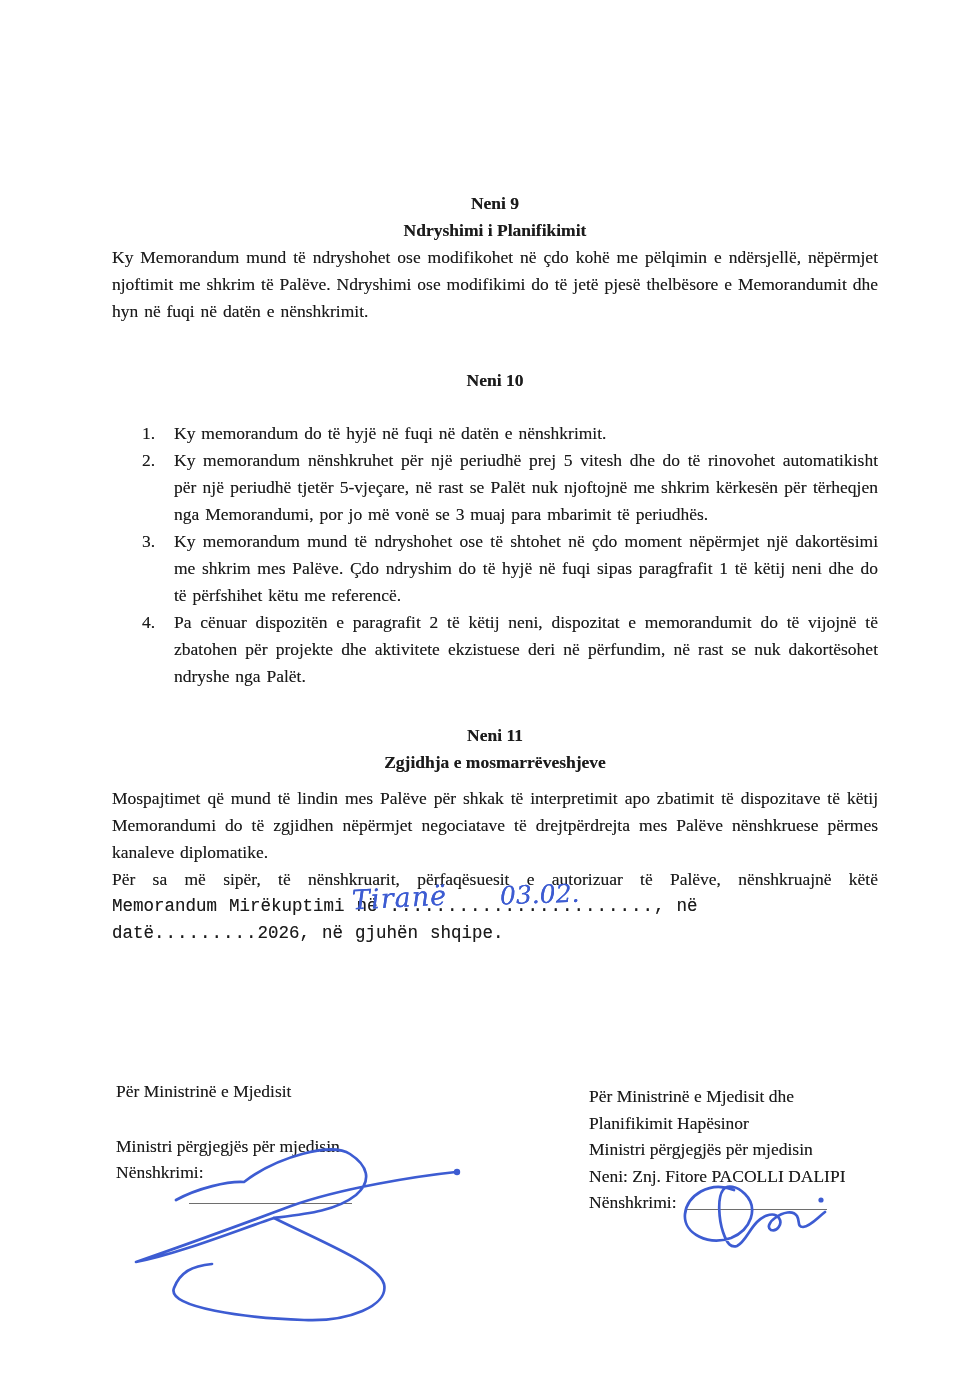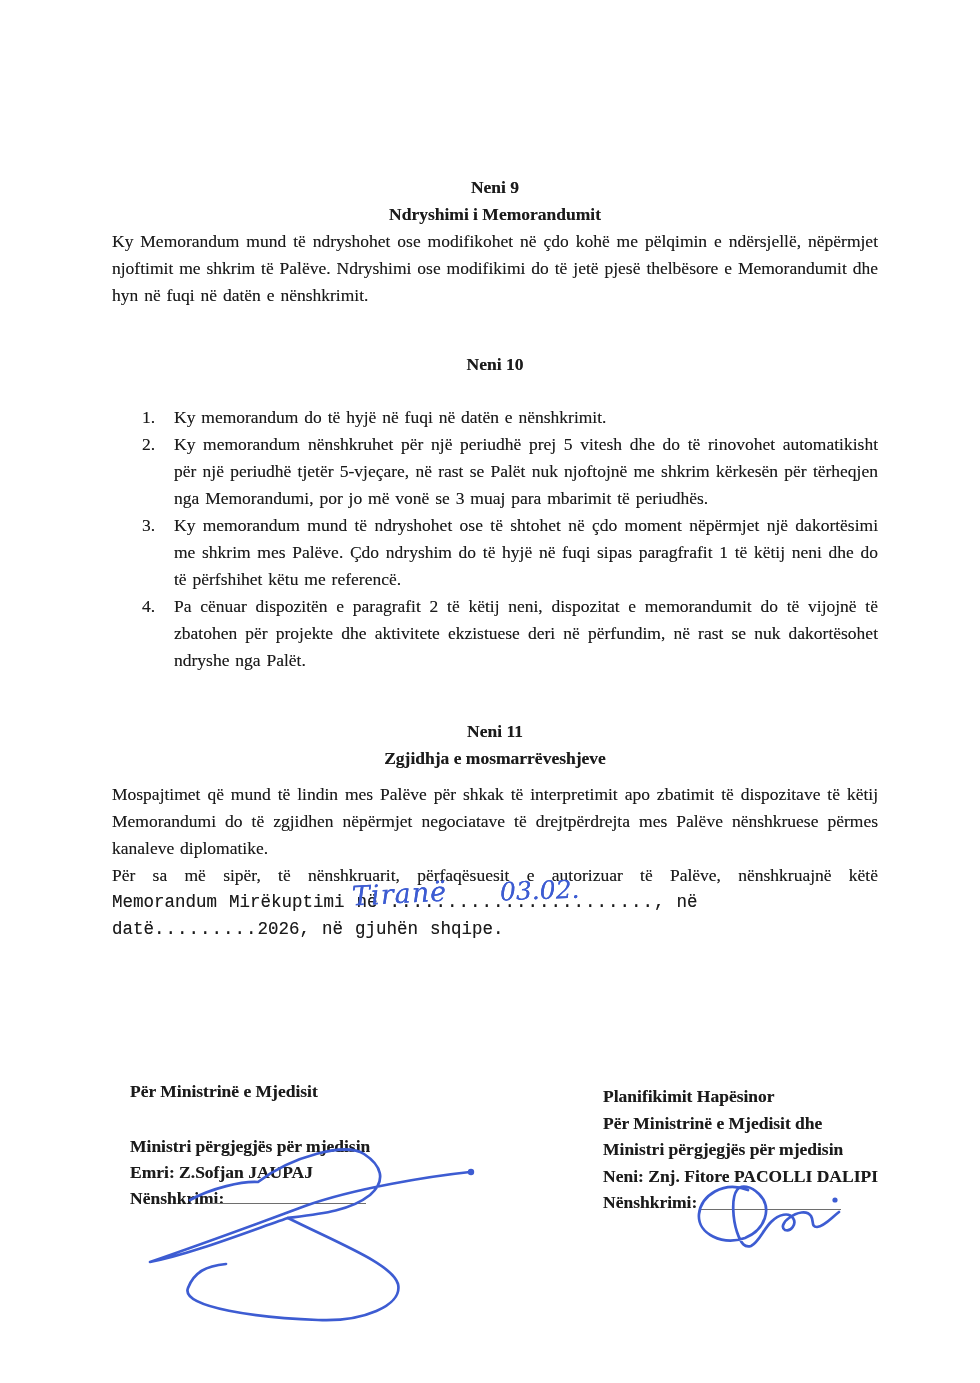--- a/index.html
+++ b/index.html
@@ -10,21 +10,21 @@
     color:#1b1b1b;
     -webkit-font-smoothing:antialiased;
   }
   .page {
     position:relative;
     width:980px; height:1383px;
     overflow:hidden;
     background:#ffffff;
   }
   .content {
-    position:absolute; left:112px; top:0; width:766px;
+    position:absolute; left:112px; top:16px; width:766px;
     font-size:17.5px; line-height:27px;
   }
   .sec-head { text-align:center; font-weight:bold; margin:0; }
   .sec-head .h1, .sec-head .h2 { display:block; }
   p.body-par {
     margin:0; text-align:justify; word-spacing:1.5px;
     text-shadow:0 0 0.35px rgba(0,0,0,0.45);
   }
   .sec-head { text-shadow:0 0 0.35px rgba(0,0,0,0.5); }
   #head-9 { margin-top:174px; }
@@ -33,40 +33,39 @@
   ol.num-list {
     list-style:none; margin:26px 0 0 0; padding:0;
   }
   ol.num-list li {
     position:relative; margin-left:62px; text-align:justify;
     word-spacing:1.5px; text-shadow:0 0 0.35px rgba(0,0,0,0.45);
   }
   ol.num-list .num {
     position:absolute; left:-32px; top:0; word-spacing:normal;
   }
-  #head-11 { margin-top:44px; }
+  #head-11 { margin-top:32px; }
   #par-11 { margin-top:9px; }
   #closing { position:relative; }
   #closing .line1 { display:block; text-align:justify; text-align-last:justify; word-spacing:1.5px; }
   #closing .line2 { display:block; text-align:left; word-spacing:1.5px;font-family:Liberation Mono, monospace; }
   .dots { letter-spacing:1px; }
   .hand {
     position:absolute;
     font-family:"DejaVu Serif", serif;
     font-style:italic;
     color:var(--ink,#3d5cd2);
     text-shadow:0 0 0.4px var(--ink,#3d5cd2);
     white-space:nowrap;
   }
   #hand-place { left:240px; top:18px; font-size:27px; transform:rotate(-3deg); letter-spacing:1px; }
   #hand-date  { left:388px; top:15px; font-size:25px; transform:rotate(-2deg); }
   .sigs {
-    position:absolute; left:130px; top:1078px; width:766px; height:300px;
+    position:absolute; left:116px; top:1078px; width:766px; height:300px;
     font-size:17.5px;
-    font-weight:bold;
   }
   .sig-block { position:absolute; top:0; }
   #sig-left  { left:0;   width:430px; }
   #sig-right { left:473px; width:300px; }
   .sig-block div { line-height:26px; text-shadow:0 0 0.35px rgba(0,0,0,0.45); }
   #sig-left .party { margin-bottom:29px; }
   #sig-right div { line-height:26.5px; }
   #sig-right { padding-top:5px; }
   .sig-line {
     position:absolute; height:0;
@@ -81,21 +80,21 @@
   .ink-svg circle { fill:var(--ink,#3d5cd2); }
 </style>
 </head>
 <body style="color: rgb(27, 27, 27);">
 
 <div class="page">
   <div class="content">
 
     <div class="sec-head" id="head-9">
       <span class="h1">Neni 9</span>
-      <span class="h2">Ndryshimi i Memorandumit</span>
+      <span class="h2">Ndryshimi i Planifikimit</span>
     </div>
     <p class="body-par" id="par-9">Ky Memorandum mund të ndryshohet ose modifikohet në çdo kohë me pëlqimin e ndërsjellë, nëpërmjet njoftimit me shkrim të Palëve. Ndryshimi ose modifikimi do të jetë pjesë thelbësore e Memorandumit dhe hyn në fuqi në datën e nënshkrimit.</p>
 
     <div class="sec-head" id="head-10">
       <span class="h1">Neni 10</span>
     </div>
     <ol class="num-list">
       <li>
         <span class="num">1.</span>
         <span>Ky memorandum do të hyjë në fuqi në datën e nënshkrimit.</span>
@@ -126,27 +125,26 @@
       <span class="hand" id="hand-place">Tiranë</span>
       <span class="hand" id="hand-date">03.02.</span>
     </p>
   </div>
 
   <div class="sigs">
 
     <div class="sig-block" id="sig-left">
       <div class="party">Për Ministrinë e Mjedisit</div>
       <div>Ministri përgjegjës për mjedisin</div>
-      <div>Emri: Z.Sofjan JAUPAJ</div>
       <div>Nënshkrimi:</div>
     </div>
 
     <div class="sig-block" id="sig-right">
+      <div>Për Ministrinë e Mjedisit dhe</div>
       <div>Planifikimit Hapësinor</div>
-      <div>Për Ministrinë e Mjedisit dhe</div>
       <div>Ministri përgjegjës për mjedisin</div>
       <div>Neni: Znj. Fitore PACOLLI DALIPI</div>
       <div>Nënshkrimi:</div>
     </div>
 
     <div class="sig-line" id="sig-line-left"></div>
     <div class="sig-line" id="sig-line-right"></div>
 
     <svg class="ink-svg" id="ink-left" viewBox="0 0 345 185" aria-hidden="true">
       <path d="M 50,52 C 72,40 102,33 118,34 C 152,8 206,-6 224,6 C 241,17 247,32 230,47 C 210,63 180,66 148,70 C 112,82 52,106 10,114 C 62,96 122,74 165,58 C 215,40 292,28 330,24"></path>

